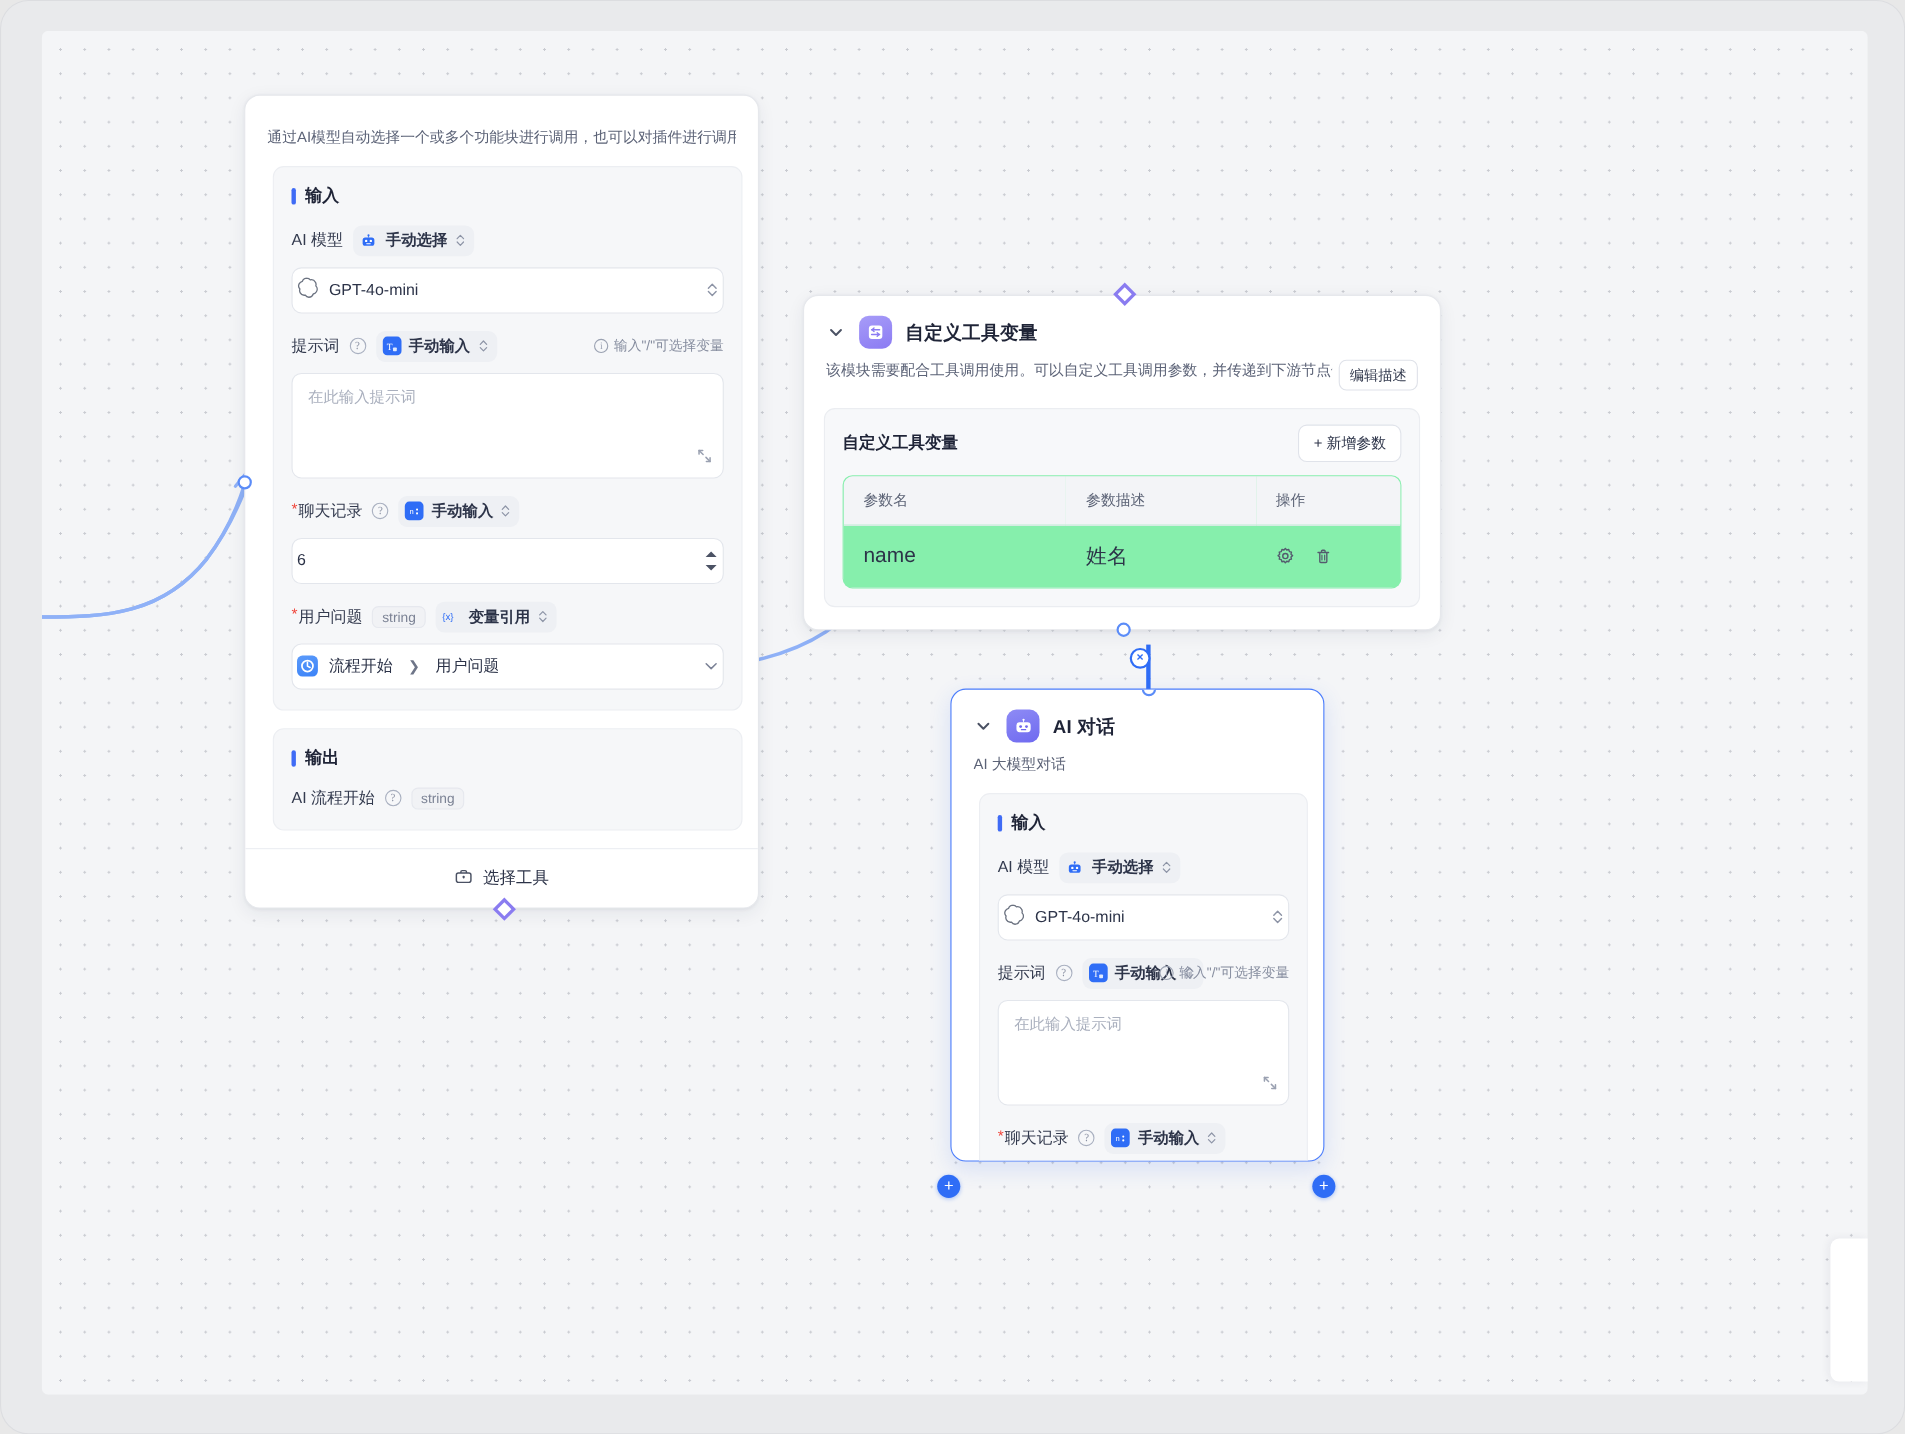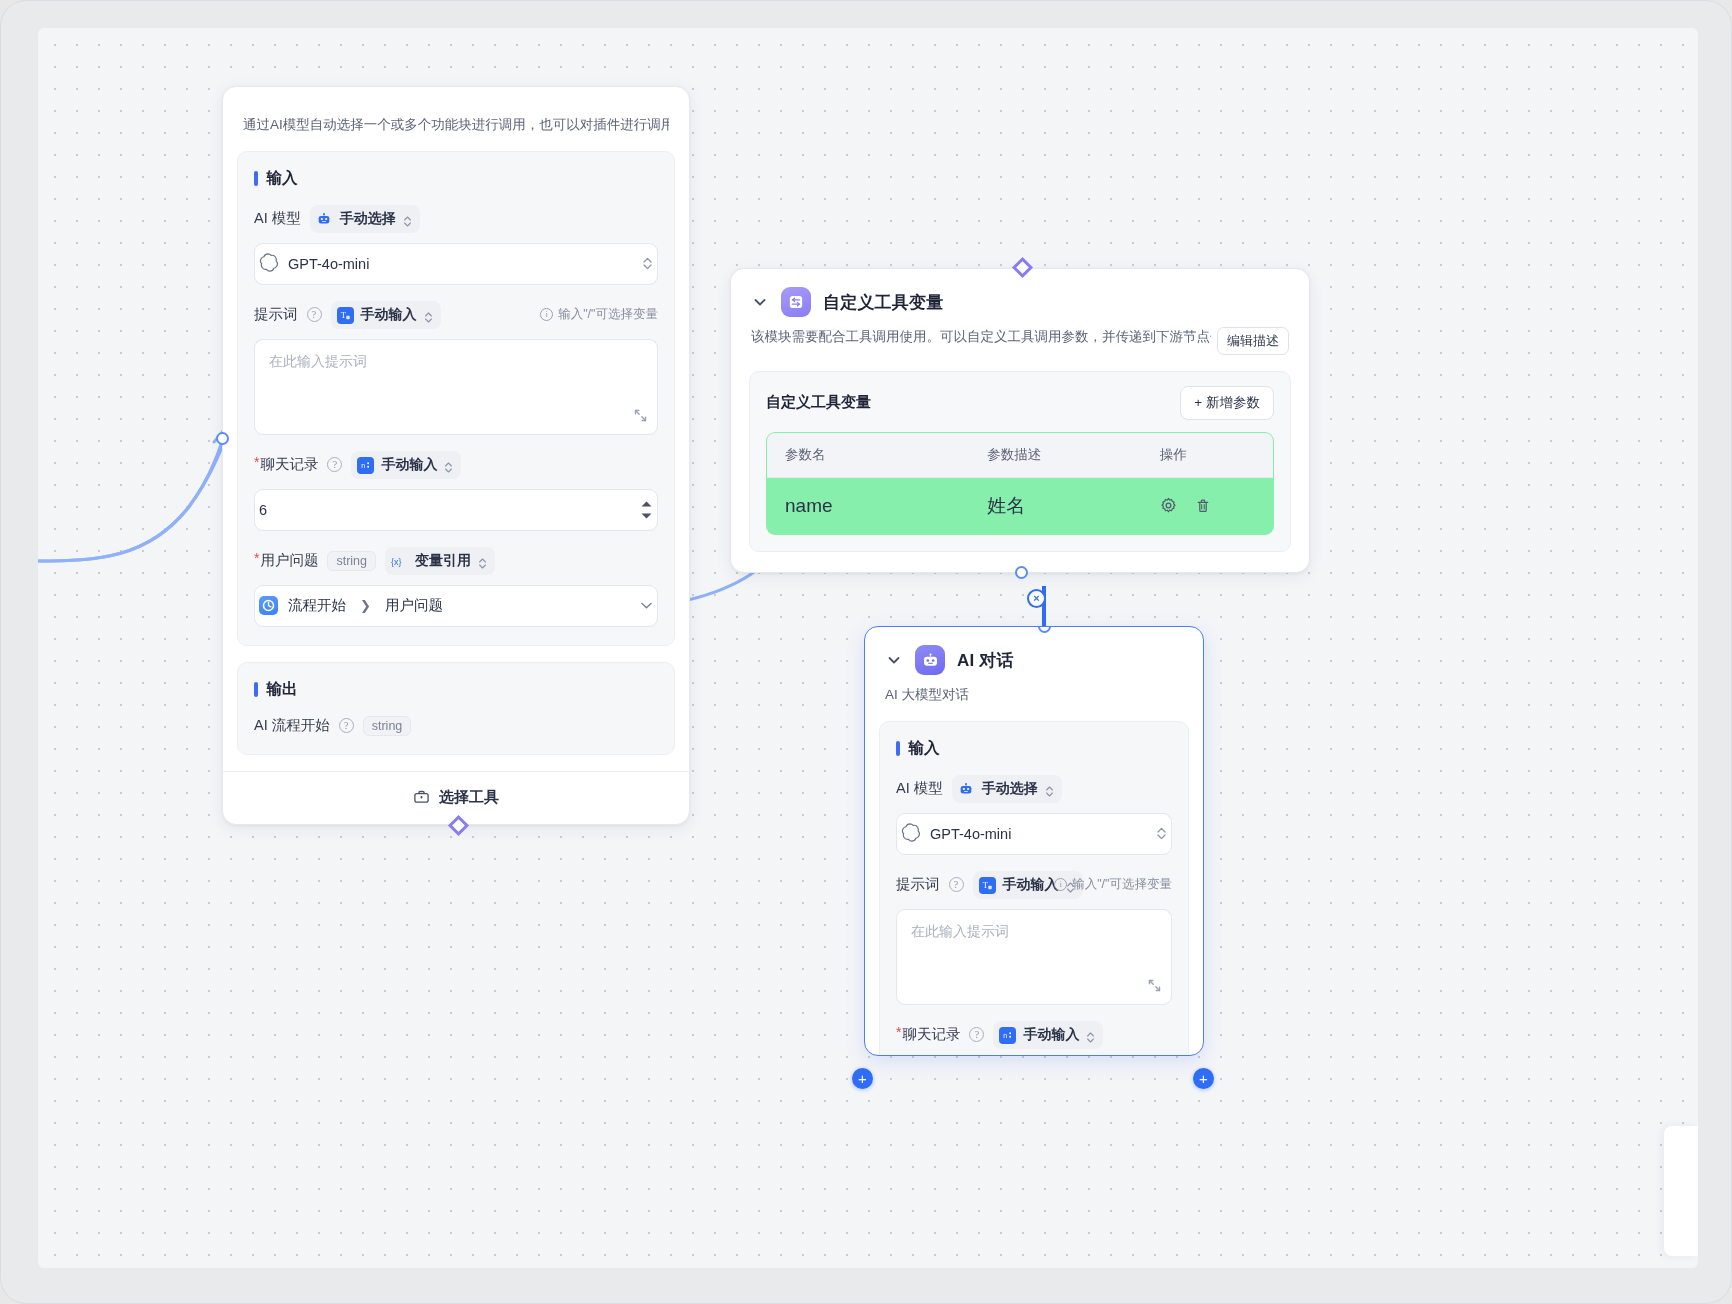--- a/index.html
+++ b/index.html
@@ -105,21 +105,21 @@
     font-size: 13px;
     color: #31384c;
     padding: 5px 9px;
     cursor: pointer;
     font-family: inherit;
     line-height: 1.2;
   }
 
   
   .section {
-    margin: 16px 14px 0 14px;
+    margin: 16px 14px 0 25px;
     background: #f6f7f9;
     border: 1px solid #eceef2;
     border-radius: 10px;
     padding: 16px 16px 18px 16px;
   }
   .section.last { margin-bottom: 16px; }
 
   .section-title {
     display: flex; align-items: center; gap: 9px;
     font-size: 15.5px; font-weight: 700; color: #1f2437;
@@ -157,21 +157,21 @@
     font-family: "Liberation Serif", serif;
   }
 
   .type-tag {
     font-size: 12.5px; color: #7c8395;
     background: #f1f2f5; border: 1px solid #e6e8ee;
     border-radius: 6px; padding: 2px 8px;
   }
 
   .mode-select {
-    display: inline-flex; align-items: flex-end; gap: 7px;
+    display: inline-flex; align-items: center; gap: 7px;
     background: #eef0f4;
     border-radius: 8px;
     padding: 5px 8px 5px 6px;
     cursor: pointer;
   }
   .mode-select .mtxt { font-size: 14px; font-weight: 700; color: #2c3348; white-space: nowrap; }
   .mode-ico { width: 17px; height: 17px; border-radius: 4px; flex: 0 0 auto;
               display:flex;align-items:center;justify-content:center; }
   .mode-ico.bot { background: transparent; }
   .mode-ico.txt { background: #2f6df6; }
@@ -237,21 +237,21 @@
   .breadcrumb-sep { color:#6e7588; font-size: 13px; margin: 0 4px; }
 
   .out-row { display: flex; align-items: center; gap: 9px; }
 
   
   .node-footer {
     border-top: 1px solid #eceef2;
     padding: 16px 0;
     display: flex; align-items: center; justify-content: center;
     gap: 9px;
-    font-size: 15px; color: #2c3348; font-weight: 700;
+    font-size: 15px; color: #2c3348; font-weight: 400;
     cursor: pointer;
   }
 
   
   .panel {
     margin: 16px 18px 20px 18px;
     background: #f7f8fa;
     border: 1px solid #ebedf1;
     border-radius: 10px;
     padding: 14px 16px 16px 16px;

